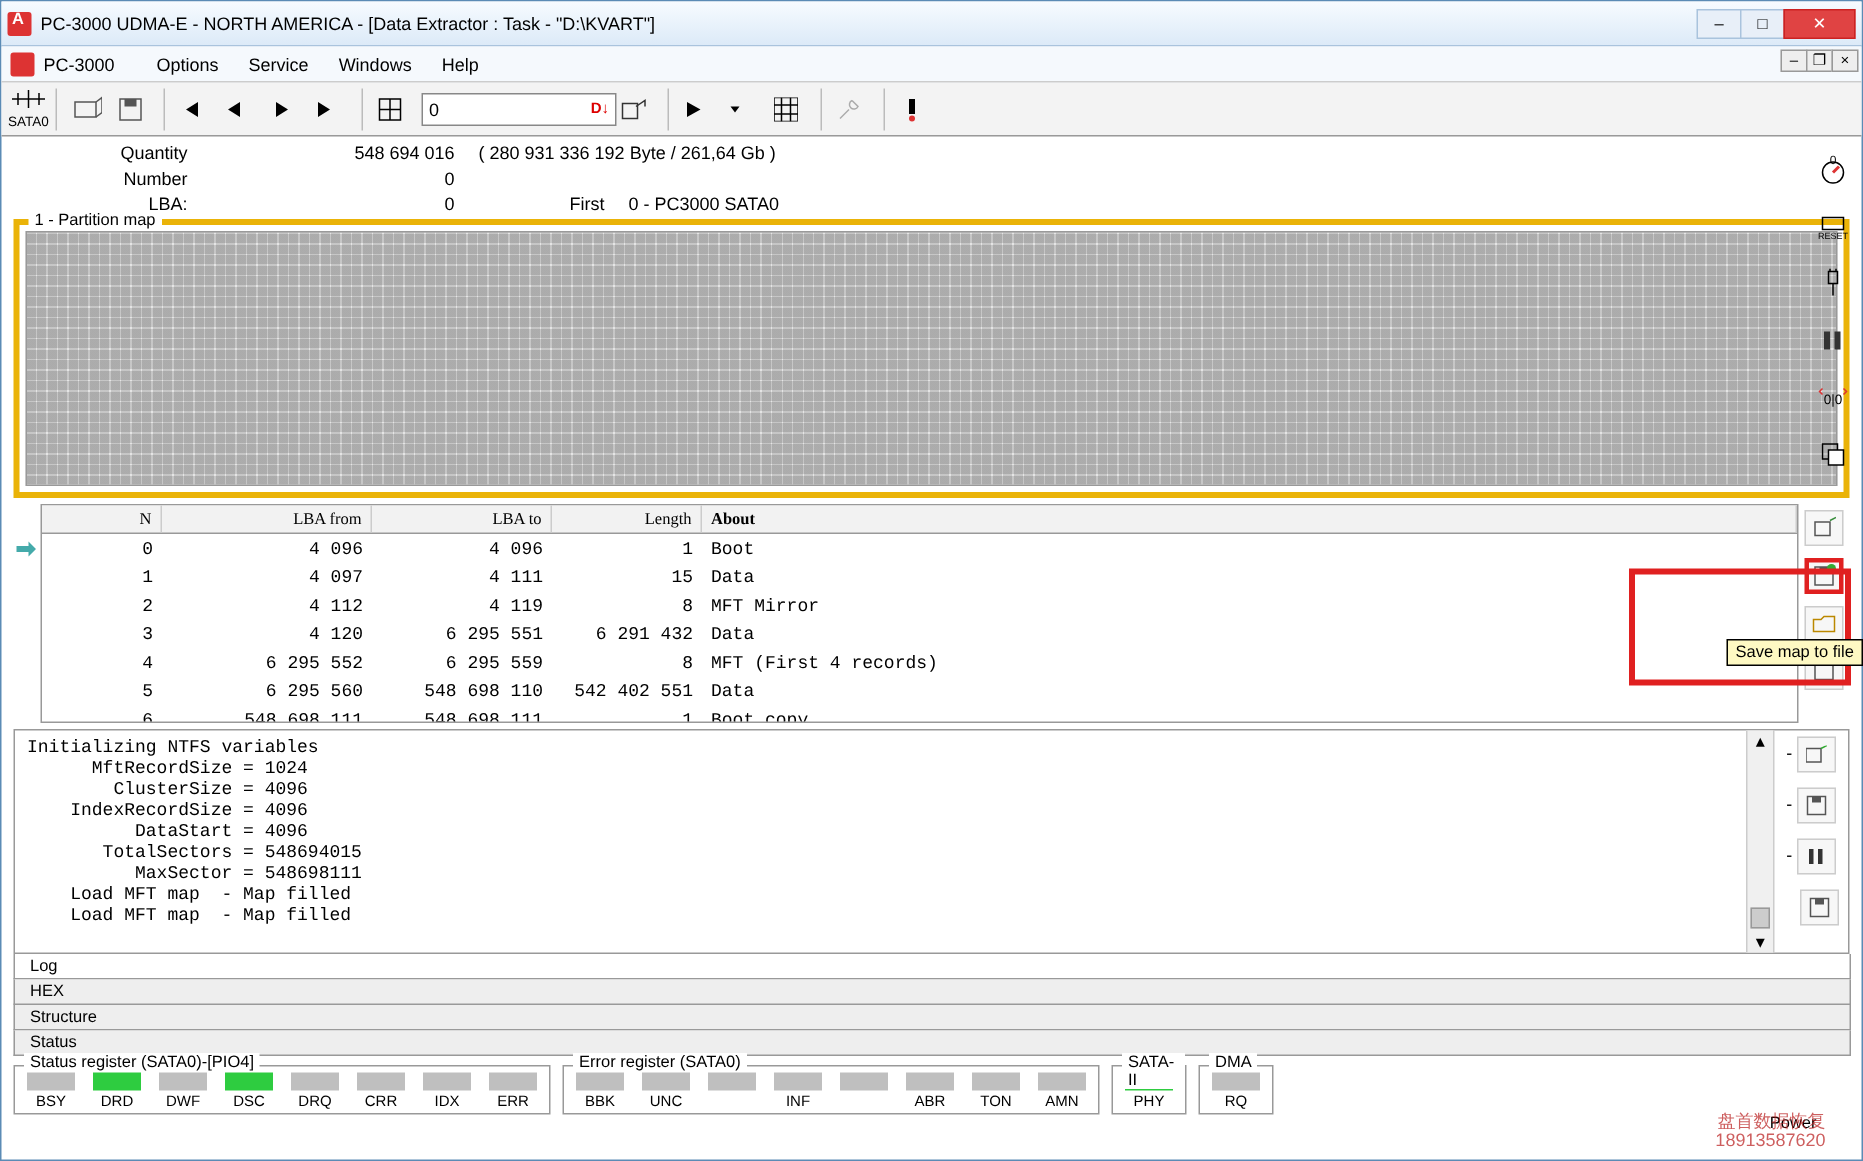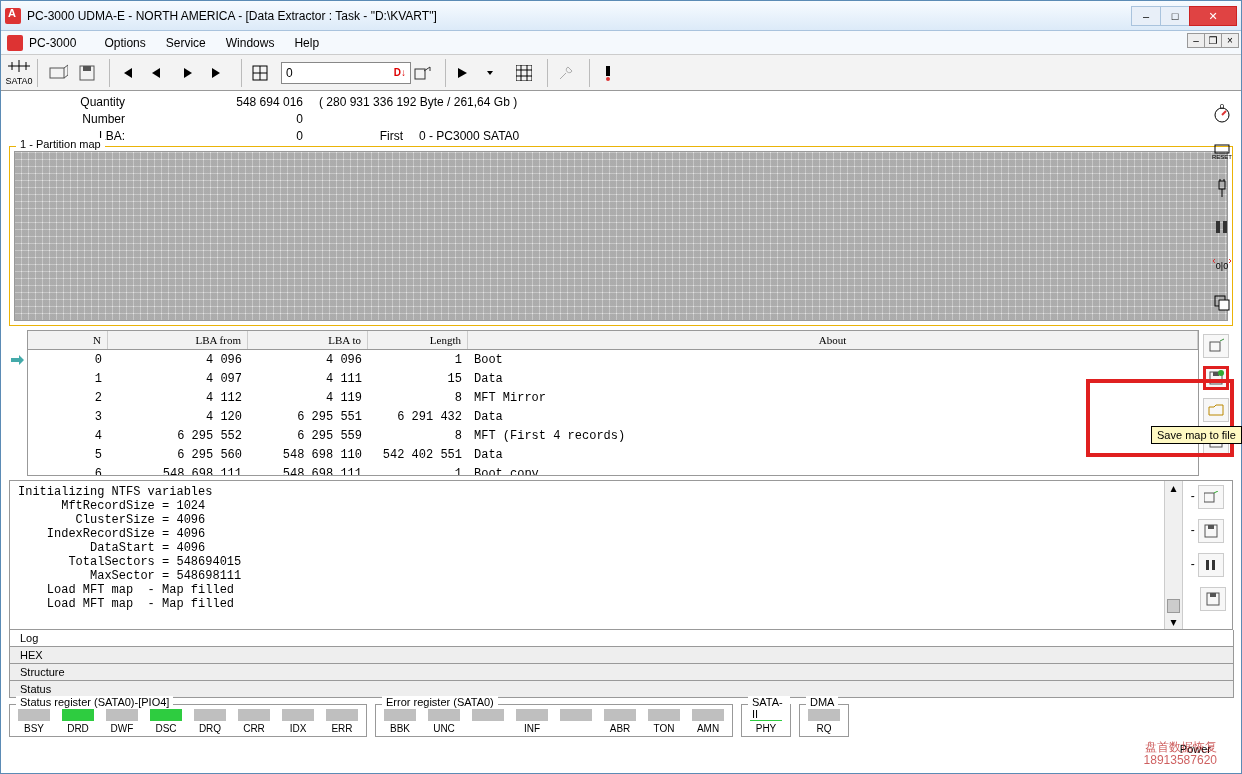--- a/index.html
+++ b/index.html
@@ -22,29 +22,29 @@
   .tbicon { width:28px; height:28px; display:flex; align-items:center; justify-content:space-between; border:1px solid transparent; }
   .tbsep { width:6px; height:28px; border-left:1px solid #bbb; margin:0 2px; }
   .sata0 { display:flex; flex-direction:column; align-items:center; font-size:9px; }
   .numinput { height:22px; width:130px; border:1px solid #888; padding:0 4px; background:#fff; display:flex; align-items:center; justify-content:space-between;}
   .numinput .di { color:#d00; font-weight:bold; font-size:10px;}
   .info { padding:2px 12px; font-size:12px; }
   .inforow { display:flex; height:17px; align-items:center;}
   .infolabel { width:120px; text-align:right; padding-right:8px; }
   .infoval { width:170px; text-align:right;}
   .infoextra { padding-left:16px; }
-  .partition-group { border:1px solid #eab308; margin:0 8px; position:relative; padding:4px; }
+  .partition-group { border:4px solid #eab308; margin:0 8px; position:relative; padding:4px; }
   .partition-group .legend { position:absolute; top:-9px; left:6px; background:#fff; padding:0 4px; font-size:11px;}
   .map-area { height:170px; overflow-y:scroll; border:1px solid #999; background:repeating-linear-gradient(90deg,#ddd 0 6px,#fff 6px 7px),repeating-linear-gradient(0deg,#ddd 0 6px,#fff 6px 7px); background-blend-mode:multiply; background-color:#e5e5e5;}
   .map-inner { height:500px; }
   .gridwrap { display:flex; margin:4px 8px 0 8px; }
   .grid { flex:1; border:1px solid #999; font-family:"Courier New",monospace; font-size:12px; }
   .gridhead { display:flex; background:#f2f2f2; border-bottom:1px solid #999; }
   .gh { border-right:1px solid #ccc; padding:3px 6px; text-align:right; font-family:"Segoe UI"; font-size:11px;}
-  .gh.n{width:80px;} .gh.f{width:140px;} .gh.t{width:120px;} .gh.l{width:100px;} .gh.a{flex:1;text-align:center;}
+  .gh.n{width:80px;} .gh.f{width:140px;} .gh.t{width:120px;} .gh.l{width:100px;} .gh.a{flex:1;text-align:left;font-weight:bold;}
   .gridbody { height:125px; overflow:hidden;}
   .gr { display:flex; height:19px; align-items:center; }
   .gc { padding:0 6px; text-align:right; white-space:pre;}
   .gc.n{width:80px;} .gc.f{width:140px;} .gc.t{width:120px;} .gc.l{width:100px;} .gc.a{flex:1;text-align:left;}
   .arrow-ind { width:18px; }
   .sidecol { width:34px; display:flex; flex-direction:column; gap:8px; padding:4px; align-items:center;}
   .sidebtn { width:26px; height:24px; display:flex; align-items:center; justify-content:center; border:1px solid #ccc; background:#f7f7f7;}
   .redbox { border:3px solid #e02020; }
   .tooltip { position:absolute; background:#fef9c3; border:1px solid #000; padding:2px 5px; font-size:11px; white-space:nowrap; z-index:50;}
   .logarea { border:1px solid #999; margin:4px 8px 0 8px; height:150px; display:flex;}

